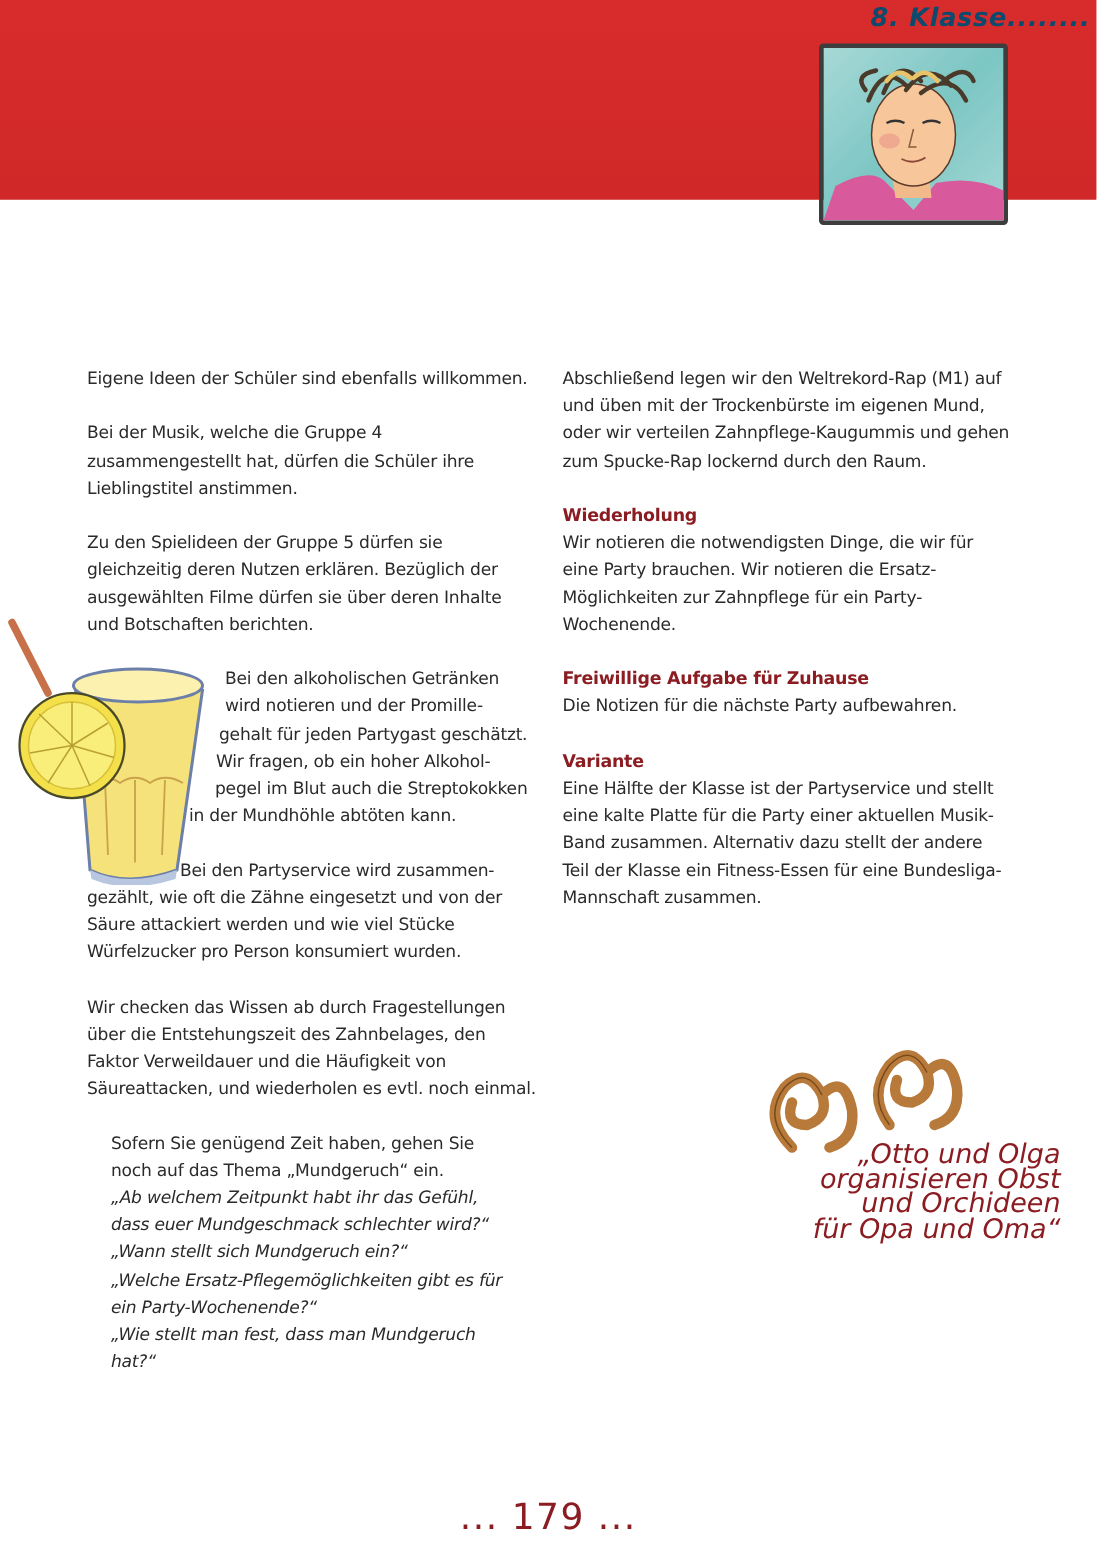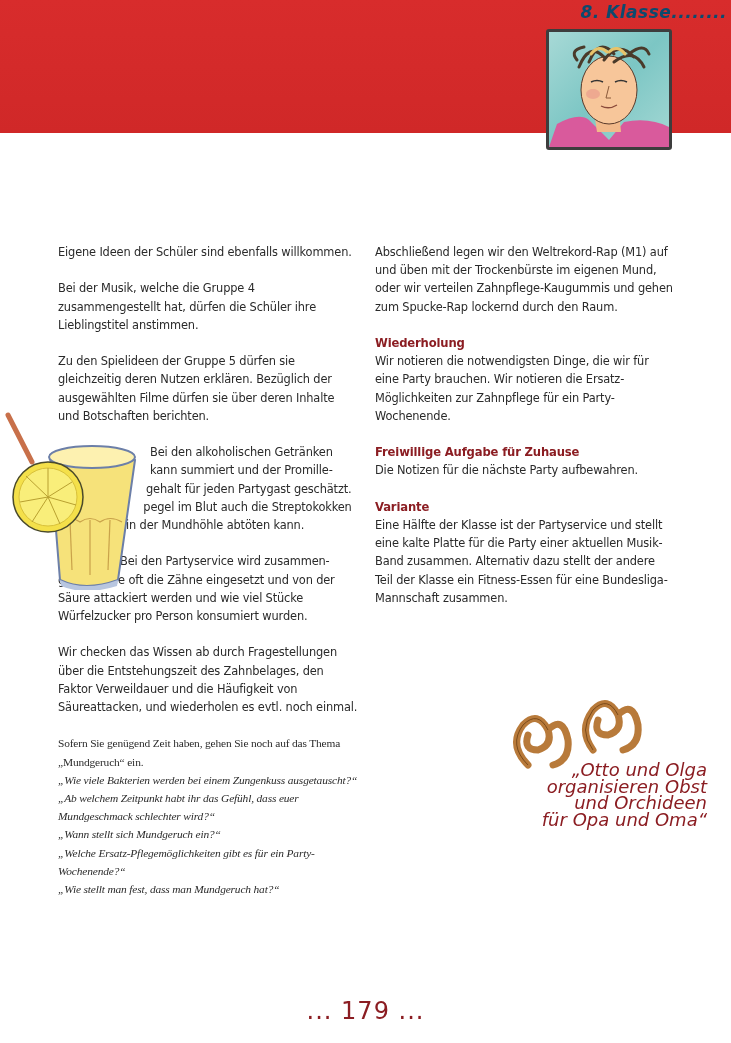--- a/index.html
+++ b/index.html
@@ -89,33 +89,33 @@
     </g>
   </svg>
 </div>
 
 <div class="col col-left">
   <p>Eigene Ideen der Schüler sind ebenfalls willkommen.</p>
   <p>Bei der Musik, welche die Gruppe 4 zusammengestellt hat, dürfen die Schüler ihre Lieblingstitel anstimmen.</p>
   <p>Zu den Spielideen der Gruppe 5 dürfen sie gleichzeitig deren Nutzen erklären. Bezüglich der ausgewählten Filme dürfen sie über deren Inhalte und Botschaften berichten.</p>
   <p style="margin-bottom:18.2px;">
     <span class="indent1">Bei den alkoholischen Getränken</span>
-    <span class="indent1">kann summiert und der Promille-</span>
+    <span class="indent1">wird notieren und der Promille-</span>
     <span class="indent1" style="padding-left:88px;">gehalt für jeden Partygast geschätzt.</span>
+    <span class="indent1" style="padding-left:86px;">Wir fragen, ob ein hoher Alkohol-</span>
     <span class="indent1" style="padding-left:79px;text-align:center;">pegel im Blut auch die Streptokokken</span>
     <span class="indent1" style="padding-left:68px;">in der Mundhöhle abtöten kann.</span>
   </p>
   <p>
     <span class="indent2">Bei den Partyservice wird zusammen-</span>
     <span>gezählt, wie oft die Zähne eingesetzt und von der Säure attackiert werden und wie viel Stücke Würfelzucker pro Person konsumiert wurden.</span>
   </p>
   <p>Wir checken das Wissen ab durch Fragestellungen über die Entstehungszeit des Zahnbelages, den Faktor Verweildauer und die Häufigkeit von Säureattacken, und wiederholen es evtl. noch einmal.</p>
-  <p style="margin:0;font-family:Liberation Serif, serif;">
+  <p style="margin:16px;">
     <span>Sofern Sie genügend Zeit haben, gehen Sie noch auf das Thema „Mundgeruch“ ein.</span>
-    <span class="quote">„Wie viele Bakterien werden bei einem Zungenkuss ausgetauscht?“</span>
     <span class="quote">„Ab welchem Zeitpunkt habt ihr das Gefühl, dass euer Mundgeschmack schlechter wird?“</span>
     <span class="quote">„Wann stellt sich Mundgeruch ein?“</span>
     <span class="quote">„Welche Ersatz-Pflegemöglichkeiten gibt es für ein Party-Wochenende?“</span>
     <span class="quote">„Wie stellt man fest, dass man Mundgeruch hat?“</span>
   </p>
 </div>
 
 <div class="glass-wrap">
   <svg width="150" height="180" viewBox="0 0 150 180">
 

